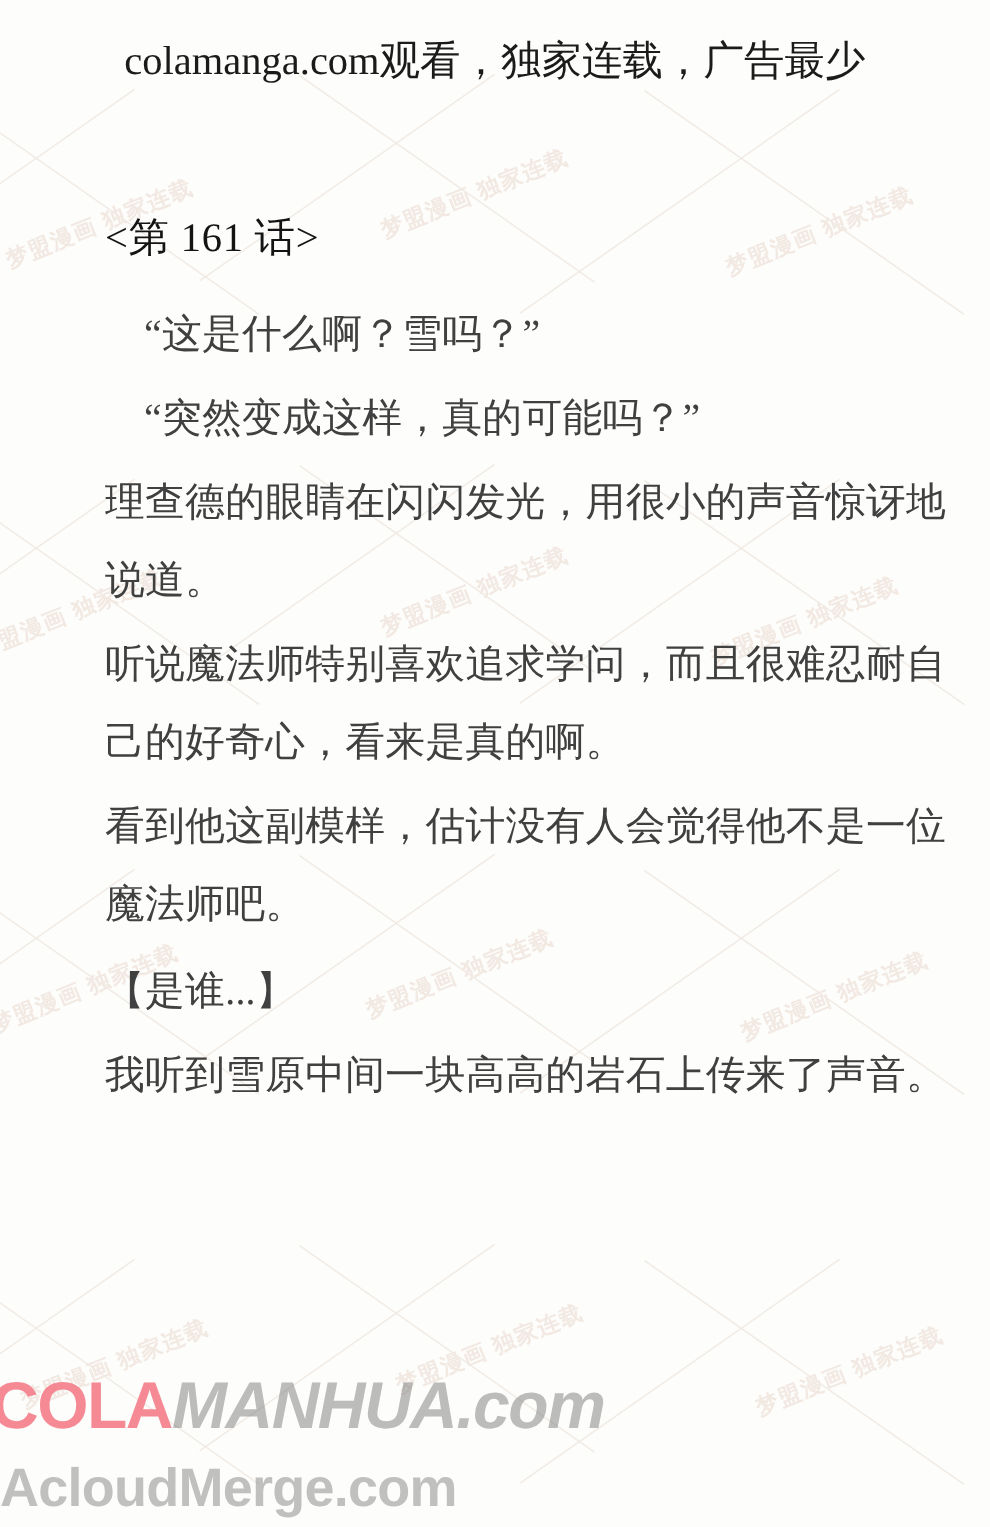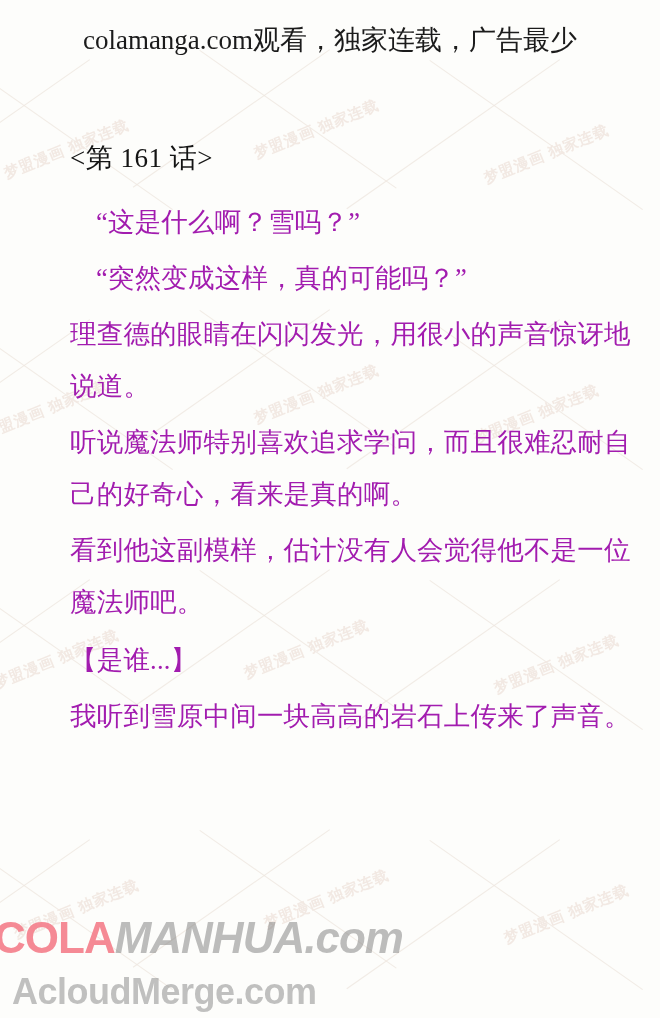--- a/index.html
+++ b/index.html
@@ -71,21 +71,21 @@
   .chapter-title {
     font-size: 27px;
     color: #141414;
     margin-bottom: 20px;
     letter-spacing: 0.5px;
   }
 
   .para {
     font-size: 26.5px;
     line-height: 52px;
-    color: #a21caf;
+    color: #404040;
     margin: 0 0 4px 0;
     letter-spacing: 0.2px;
   }
   .para.indent {
     text-indent: 26px;
   }
   .para.bracket {
     margin-top: 6px;
   }
 
@@ -106,21 +106,21 @@
   .brand-cola .cola {
     color: #f5818d;
   }
   .brand-cola .manhua {
     color: #7d7d7d;
     opacity: 0.55;
     font-style: italic;
   }
   .brand-cloud {
     position: absolute;
-    left: 12px;
+    left: 0px;
     bottom: 8px;
     font-family: "Liberation Sans", sans-serif;
     font-weight: 700;
     font-size: 36px;
     letter-spacing: -0.5px;
     line-height: 1;
     color: #8f8f8f;
     opacity: 0.55;
     white-space: nowrap;
   }

